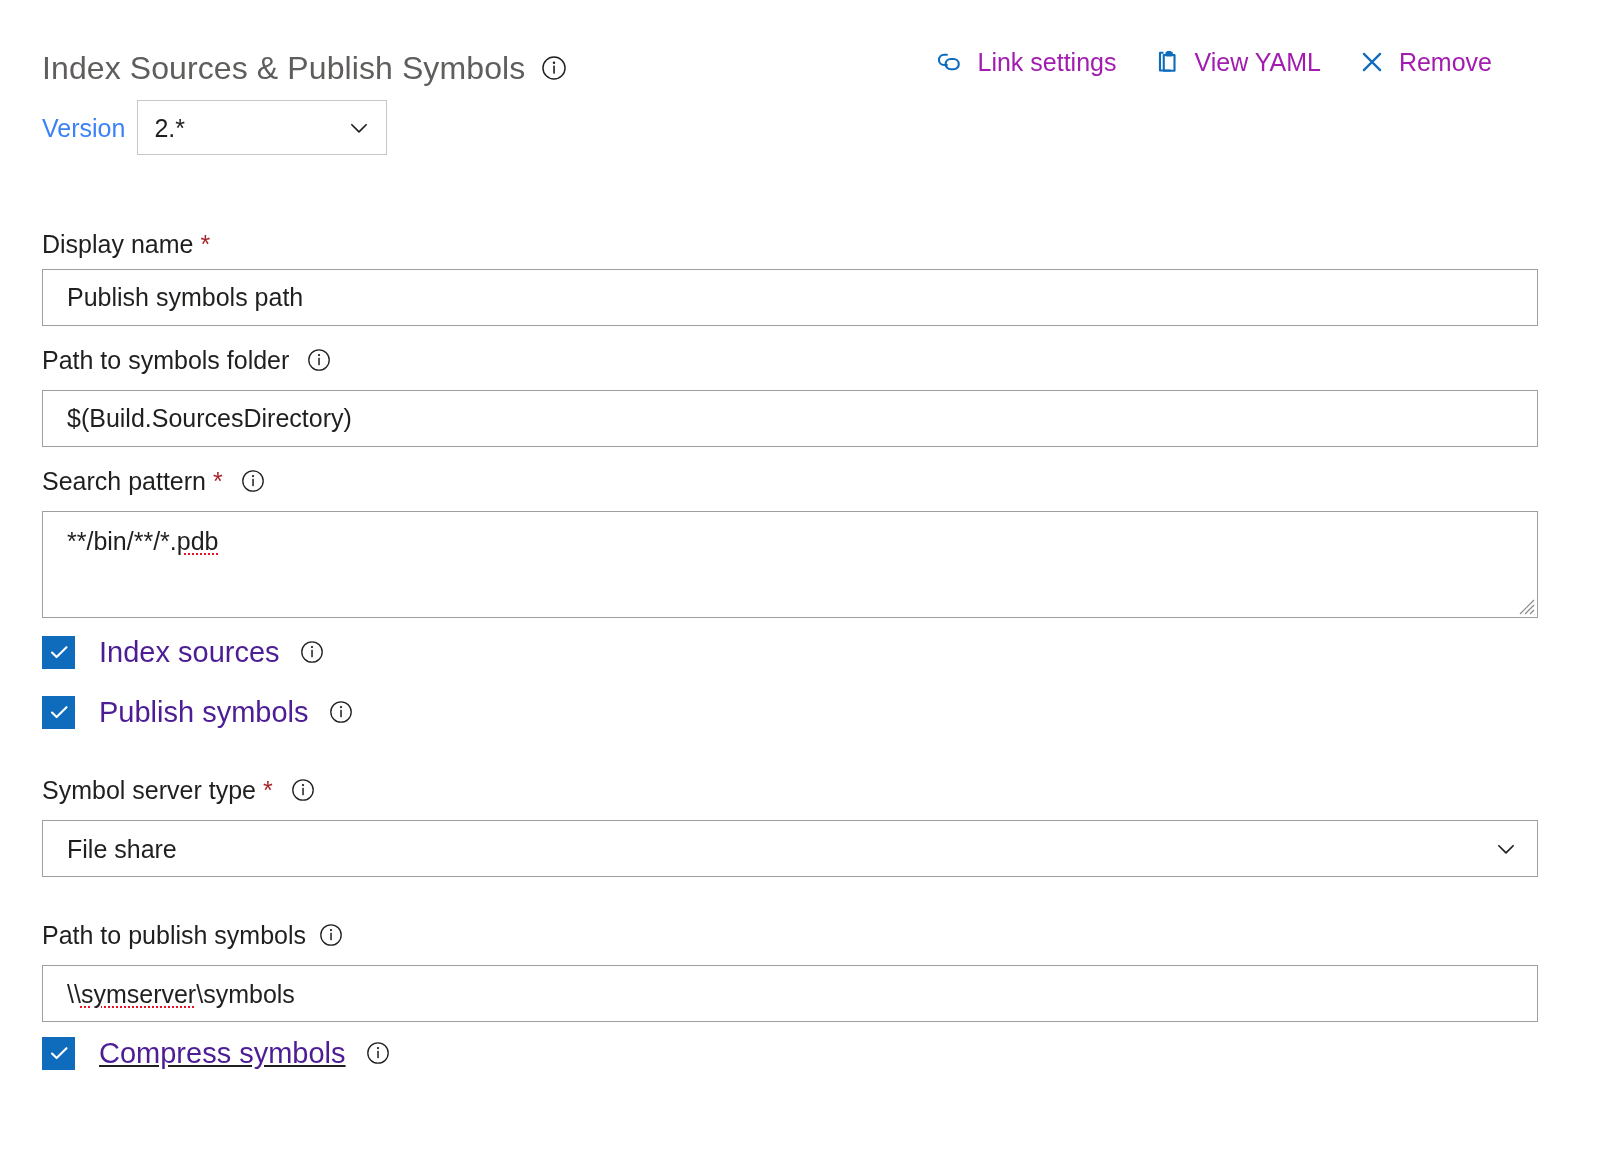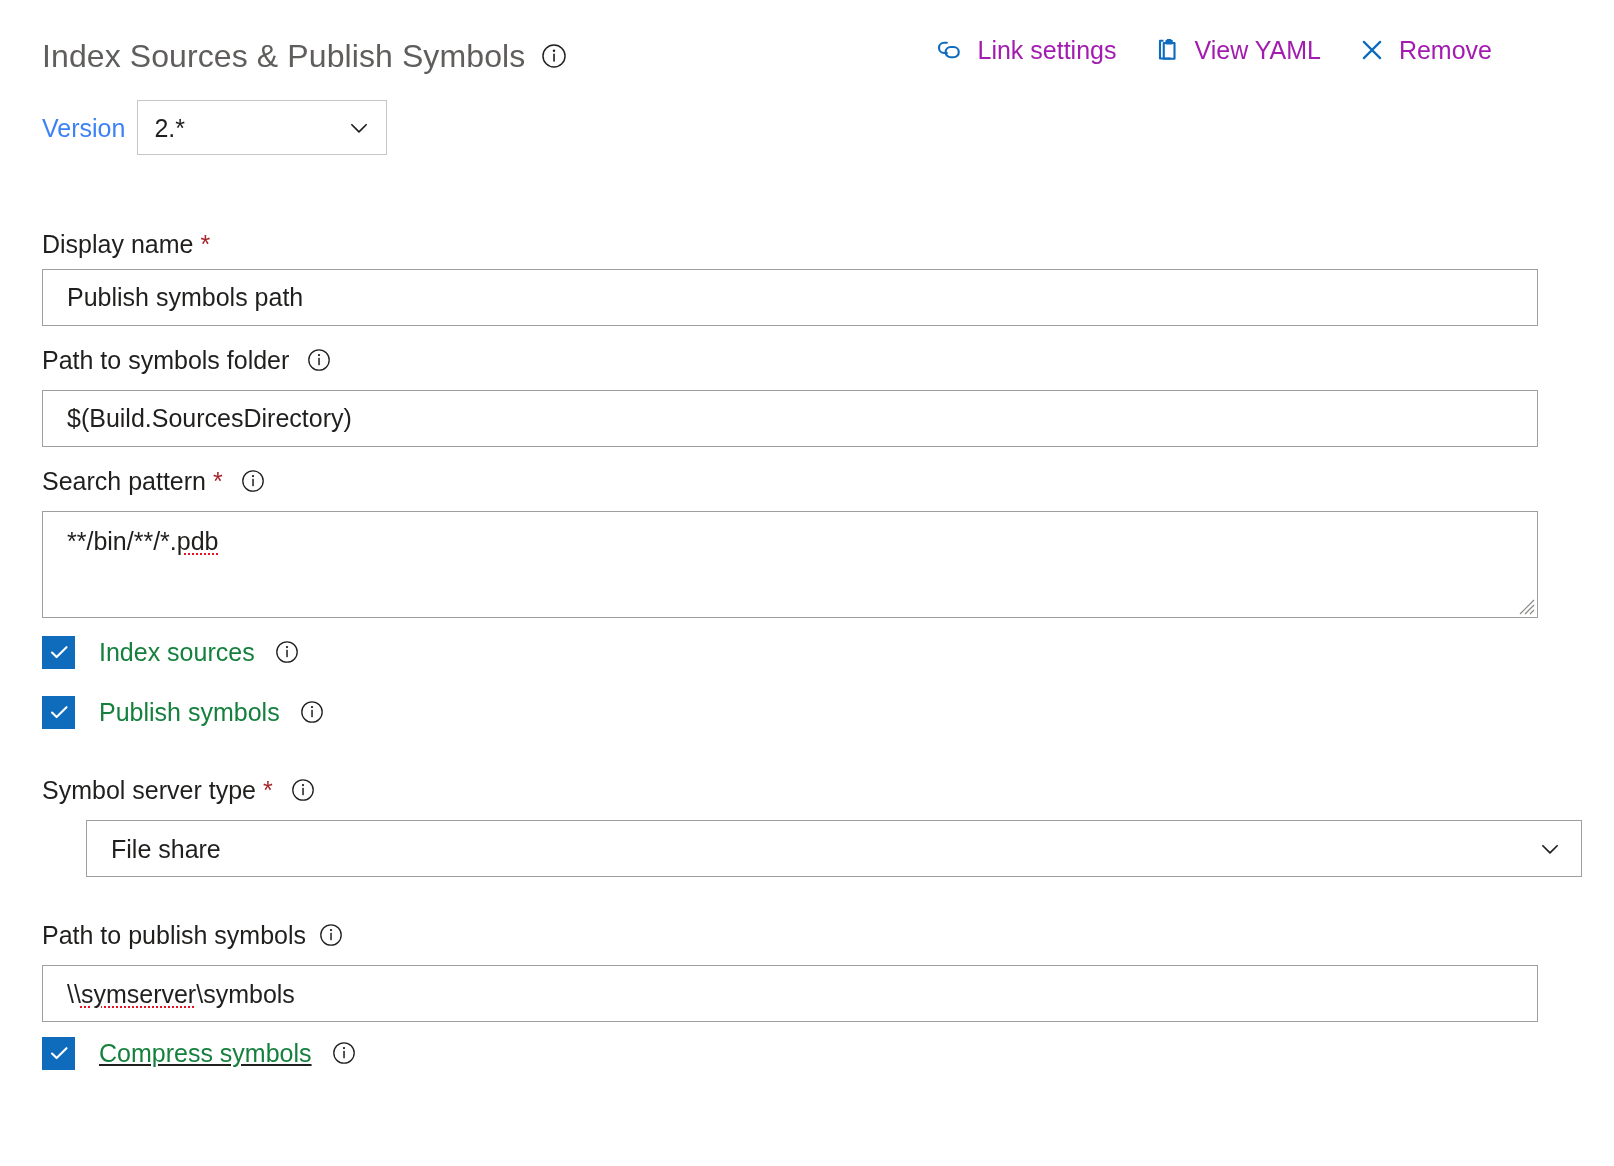--- a/index.html
+++ b/index.html
@@ -21,21 +21,21 @@
     width: 1614px;
     height: 1166px;
     padding: 0;
     box-sizing: border-box;
   }
 
   
   .header-row {
     position: absolute;
     left: 0;
-    top: 4px;
+    top: 16px;
     width: 1584px;
     height: 92px;
     display: flex;
     align-items: center;
   }
   .title-wrap {
     position: absolute;
     left: 42px;
     top: 32px;
     display: flex;
@@ -227,21 +227,20 @@
   .select-input {
     box-sizing: border-box;
     width: 1496px;
     height: 57px;
     border: 1px solid #a19f9d;
     background: #ffffff;
     display: flex;
     align-items: center;
     padding: 0 18px 0 24px;
     cursor: pointer;
-    margin-left: 44px;
   }
   .select-input .sel-value {
     flex: 1 1 auto;
     font-size: 25px;
     color: #201f1e;
     line-height: 30px;
   }
 
   
   .check-row {
@@ -256,22 +255,22 @@
     border: 1px solid #0f6cbd;
     box-sizing: border-box;
     display: inline-flex;
     align-items: center;
     justify-content: center;
     flex: none;
     cursor: pointer;
   }
   .checkbox svg { display: block; }
   .check-label {
-    font-size: 25px;
-    color: #15803d;
+    font-size: 29px;
+    color: #4c1d95;
     margin-left: 24px;
     line-height: 32px;
     white-space: nowrap;
   }
   .check-row .row-info { margin-left: 19px; }
 </style>
 </head>
 <body>
 
 <div class="page">

